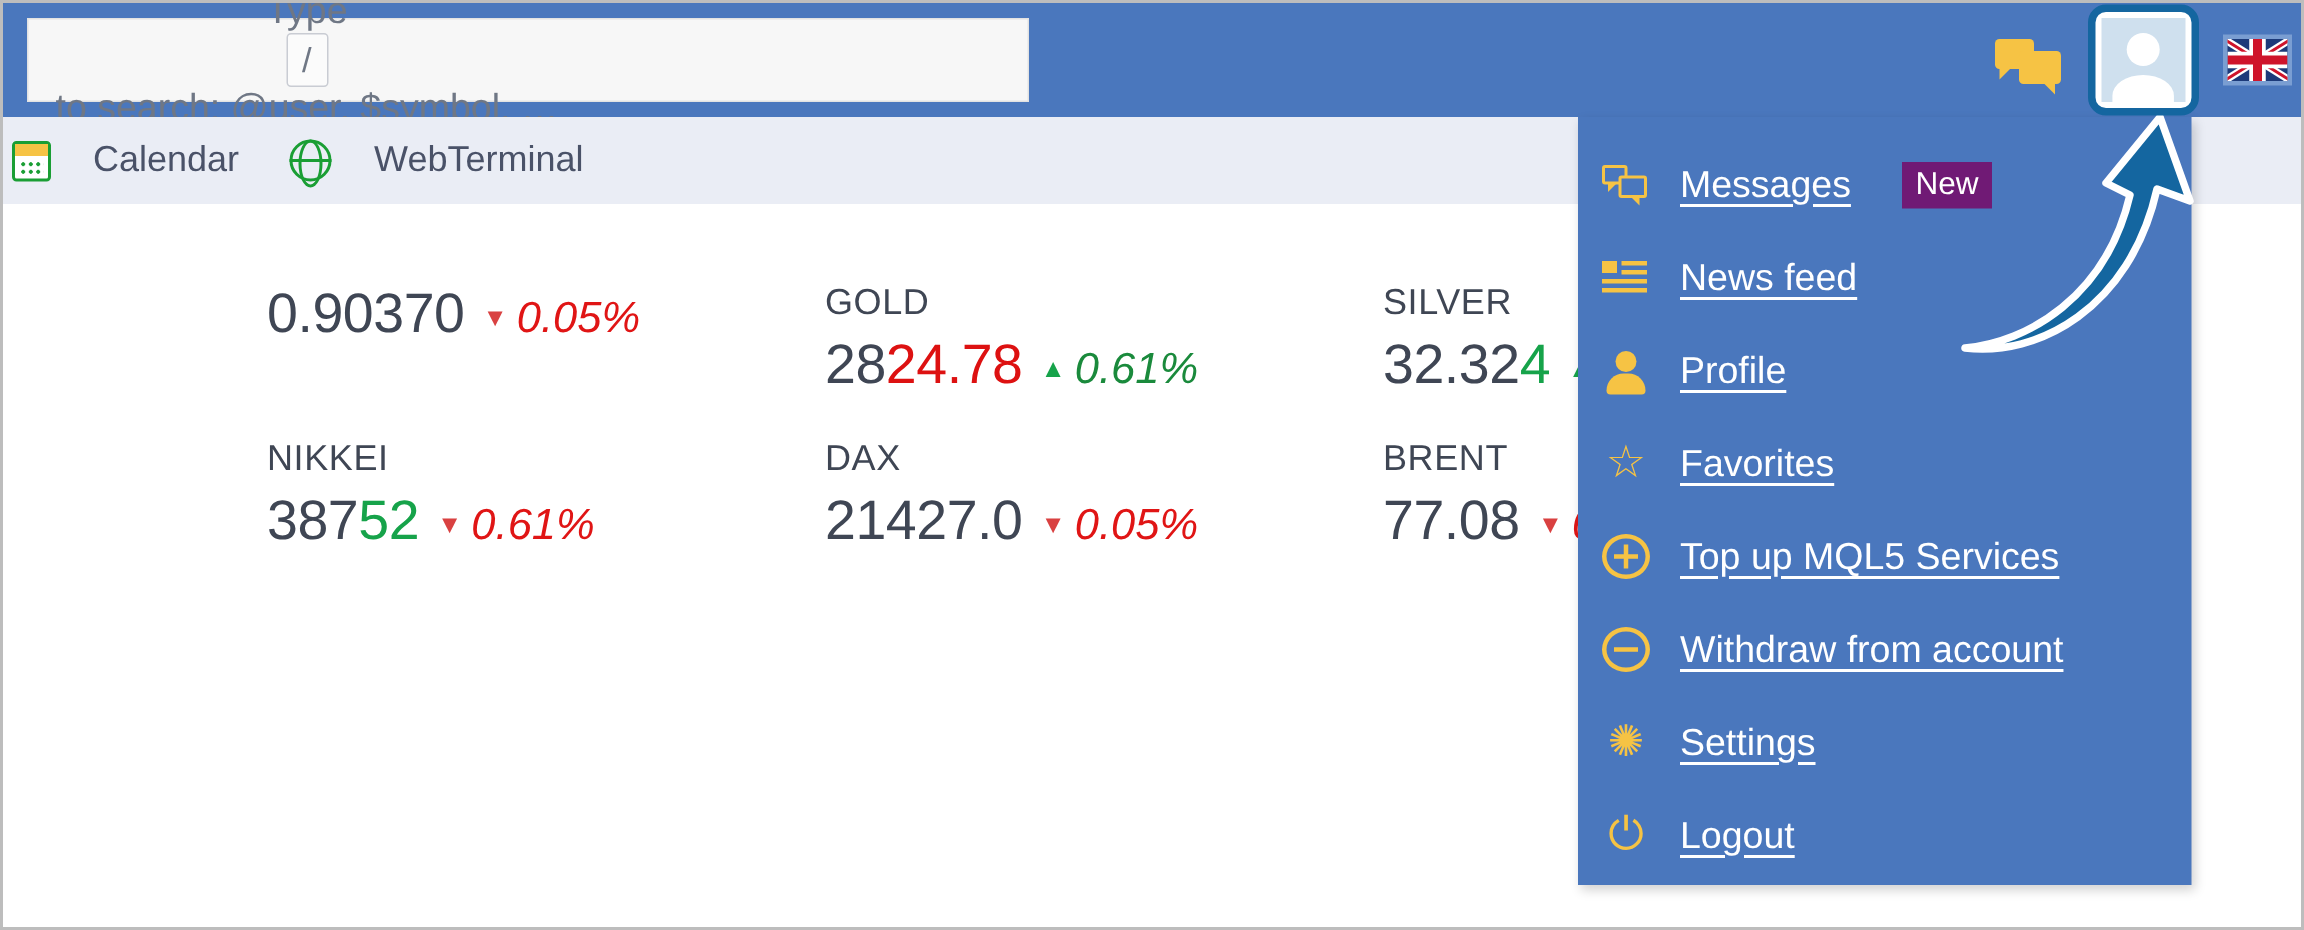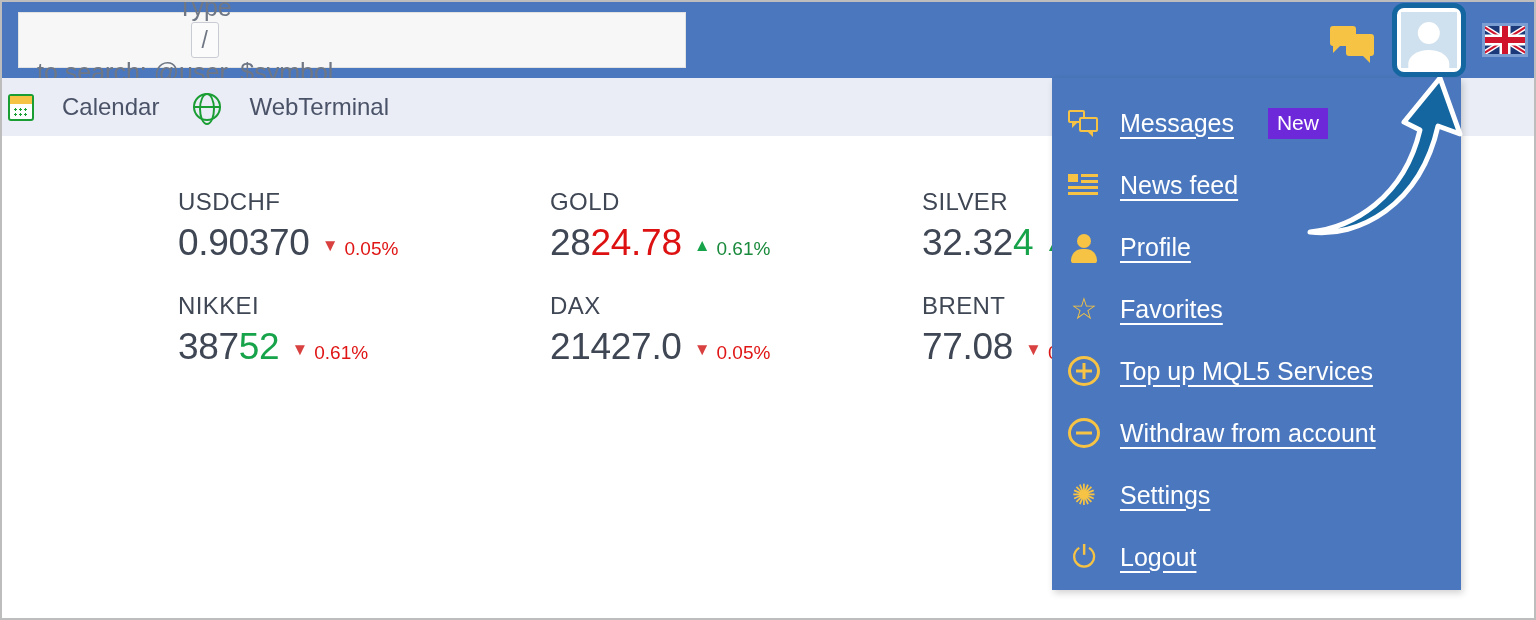--- a/index.html
+++ b/index.html
@@ -164,21 +164,21 @@
   .quote-row { display: flex; margin-bottom: 28px; }
   .quote-cell { width: 372px; }
   .q-symbol { font-size: 24px; color: #3f4654; letter-spacing: 0.4px; margin-bottom: 6px; }
   .q-line { display: flex; align-items: baseline; white-space: nowrap; }
   .q-price { font-size: 37px; color: #3f4654; letter-spacing: -0.3px; }
   .q-price .hi-red { color: #dd1111; }
   .q-price .hi-green { color: #16a34a; }
   .q-arrow { margin: 0 6px 0 12px; font-size: 17px; line-height: 1; position: relative; top: -4px; }
   .q-arrow.up { color: #16a34a; }
   .q-arrow.down { color: #d94141; }
-  .q-pct { font-size: 19px; }
+  .q-pct { font-size: 29px; font-style: italic; }
   .q-pct.up { color: #1a8a3c; }
   .q-pct.down { color: #e01515; }
 
   
   #dropdown {
     position: absolute; left: 1050px; top: 76px;
     width: 409px; height: 512px;
     background: #4a77bd;
     box-shadow: 2px 3px 7px rgba(0,0,0,0.18);
     z-index: 30;
@@ -192,21 +192,21 @@
     gap: 20px;
   }
   .menu-label {
     font-size: 25px; color: #ffffff;
     text-decoration: underline;
     text-underline-offset: 5px;
     white-space: nowrap;
   }
   .menu-badge {
     margin-left: 14px;
-    background: #6d28d9; color: #ffffff;
+    background: #701a75; color: #ffffff;
     font-size: 21px;
     padding: 3px 9px 4px 9px;
     text-decoration: none;
   }
   .mi-icon { width: 32px; height: 32px; position: relative; flex: 0 0 32px; }
 
   
   .ic-msg .m1 { position: absolute; left: 0; top: 3px; width: 17px; height: 13px; border: 2px solid #f6c344; border-radius: 2px; }
   .ic-msg .m1:after { content:""; position:absolute; left:2px; bottom:-7px; border-left:6px solid #f6c344; border-bottom:6px solid transparent; }
   .ic-msg .m2 { position: absolute; left: 11px; top: 10px; width: 19px; height: 15px; border: 2px solid #f6c344; border-radius: 2px; background: #4a77bd; }
@@ -293,21 +293,20 @@
       <span class="globe-icon"></span>
       <span class="nav-label">WebTerminal</span>
     </div>
 
   </div>
 
   <div id="quotes">
 
     <div class="quote-row">
       <div class="quote-cell">
-        <div class="q-symbol">USDCHF</div>
         <div class="q-line">
           <span class="q-price"><span>0.90370</span><span class="hi-red"></span></span>
           <span class="q-arrow down">▼</span>
           <span class="q-pct down">0.05%</span>
         </div>
       </div>
 
       <div class="quote-cell">
         <div class="q-symbol">GOLD</div>
         <div class="q-line">

